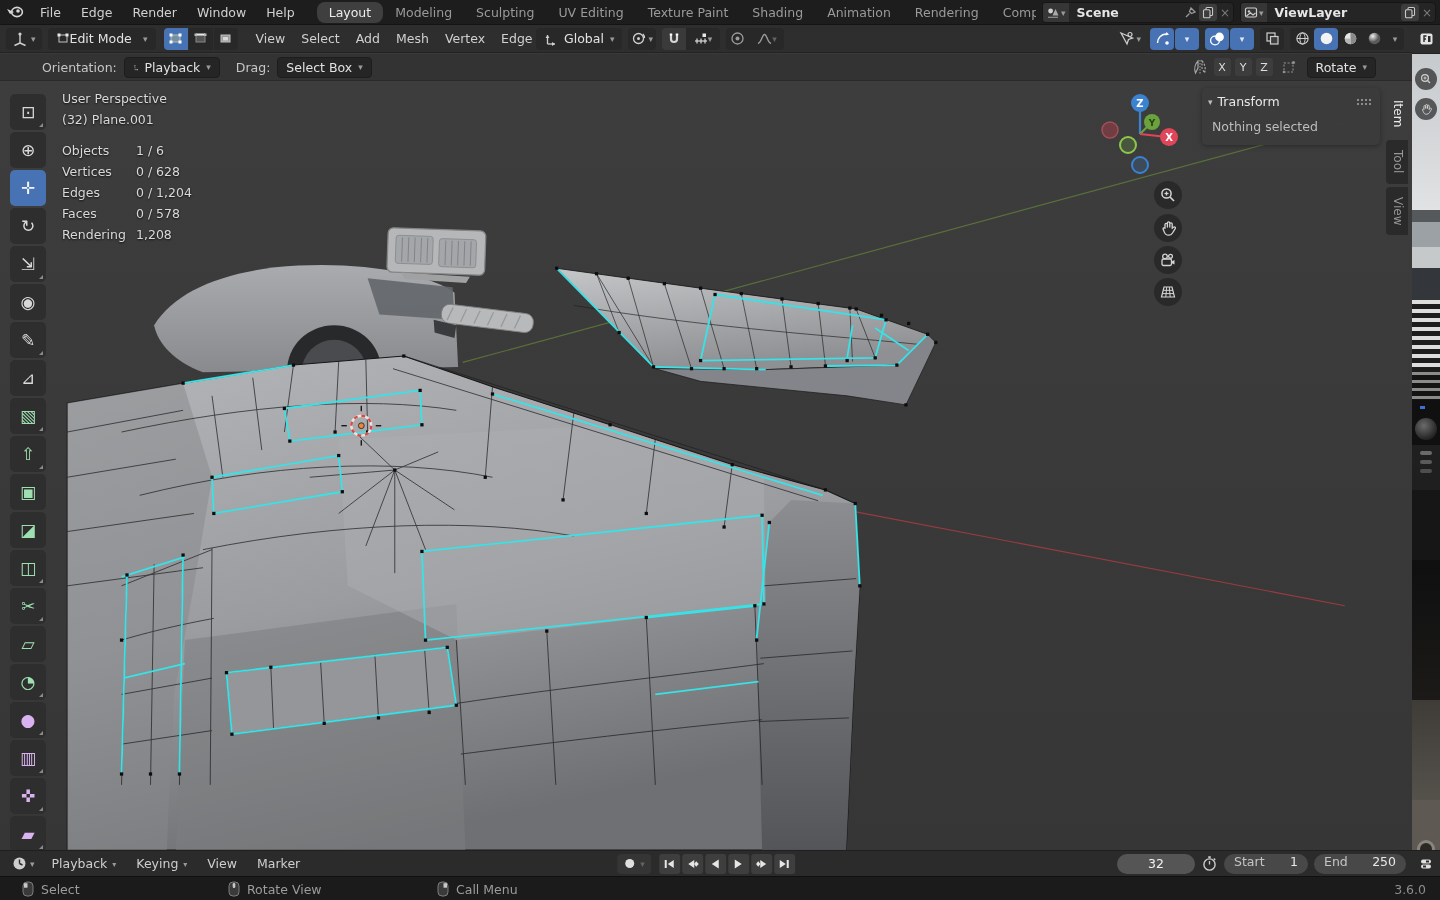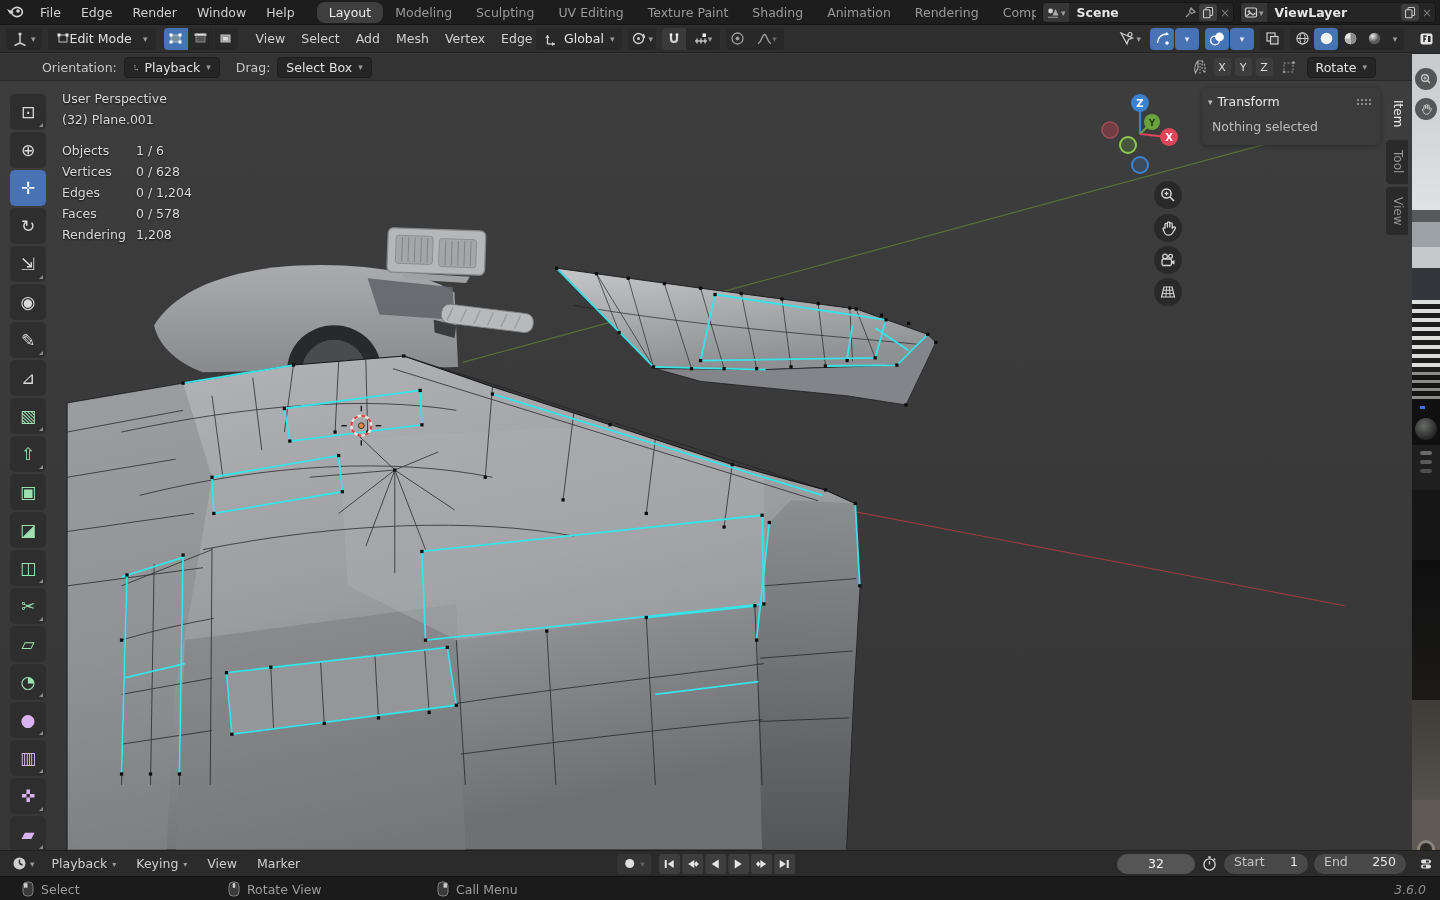--- a/index.html
+++ b/index.html
@@ -126,21 +126,21 @@
   .tl-right { position:absolute; right:6px; display:flex; align-items:center; gap:6px; }
   .framefield { width:78px; height:20px; background:#555555; border-radius:10px; color:#f2f2f2;
     display:flex; align-items:center; justify-content:center; }
   .rangefield { height:20px; background:#484848; border-radius:10px; color:#e8e8e8;
     display:flex; justify-content:space-between; padding:0 10px; }
 
   
   .statusbar { position:absolute; left:0; top:876px; width:1440px; height:24px;
     background:#1b1b1b; border-top:1px solid #101010; color:#9c9c9c; z-index:40; }
   .hint { position:absolute; top:0; height:24px; display:flex; align-items:center; gap:7px; }
-  .version { position:absolute; right:14px; top:0; height:24px; display:flex; align-items:center; color:#8d8d8d;font-style:italic; }
+  .version { position:absolute; right:14px; top:0; height:24px; display:flex; align-items:center; color:#8d8d8d; }
 </style>
 </head>
 <body>
 
 <div class="app">
 
   <div class="topbar">
     <div class="logo">
       <svg width="20" height="14" viewBox="0 0 20 14">
         <path d="M2,4 L9,7 L5,9 Z" fill="#d6d6d6"></path>

